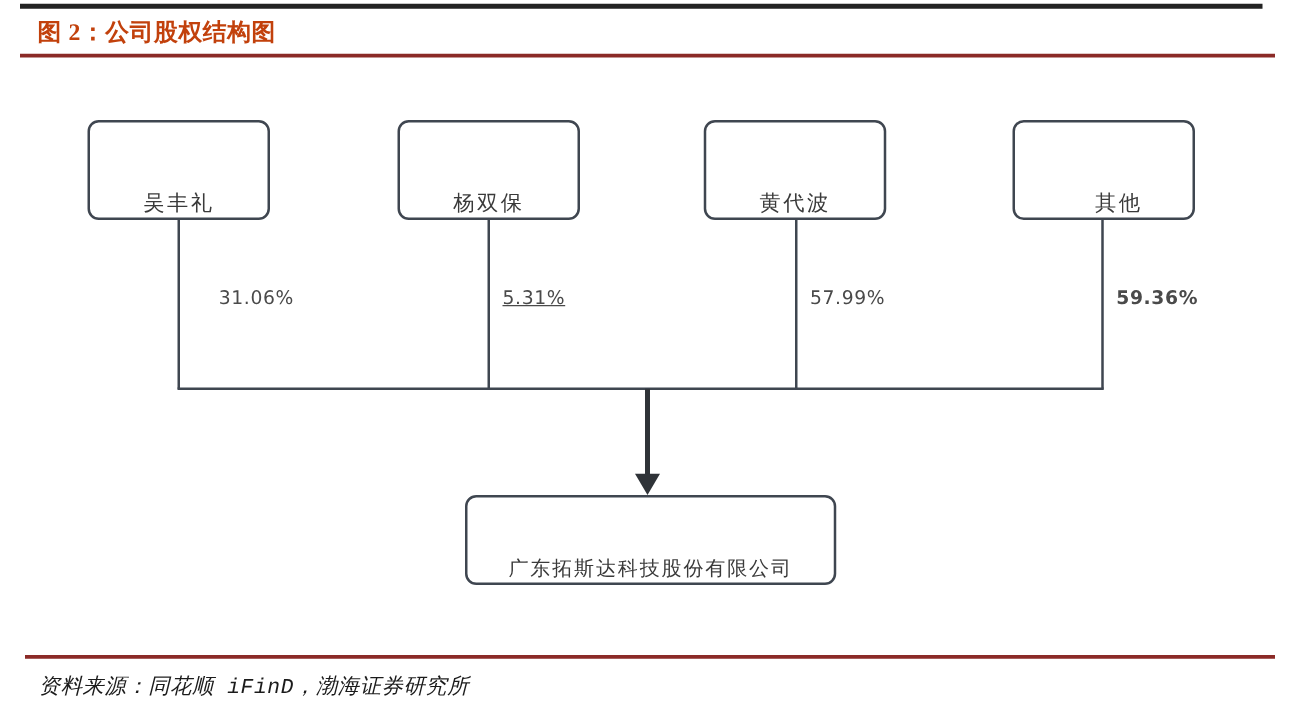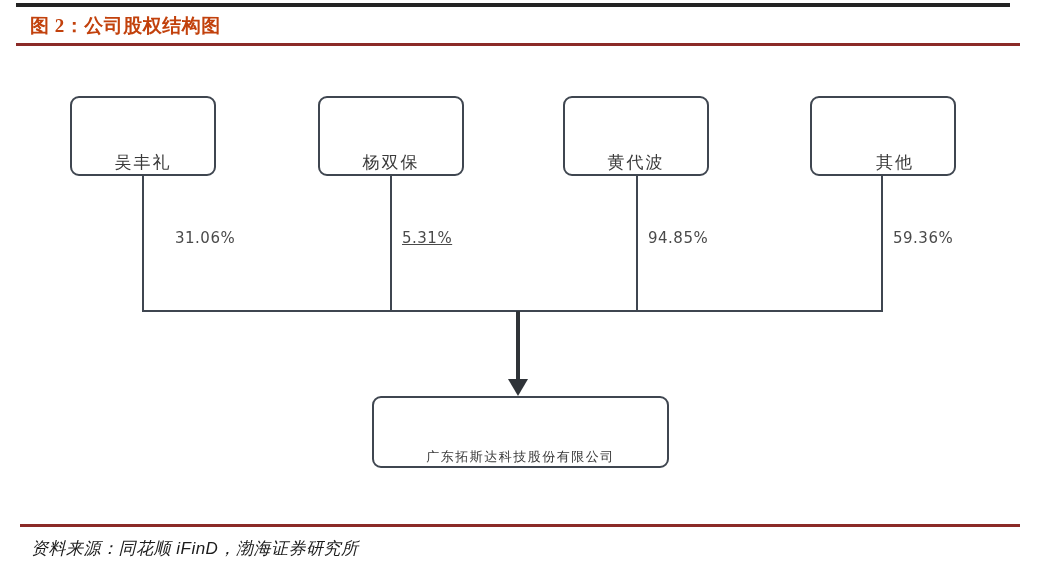--- a/index.html
+++ b/index.html
@@ -74,21 +74,21 @@
   .node.owner {
     width: 146px;
     height: 80px;
     top: 96px;
   }
   .node.company {
     left: 372px;
     top: 396px;
     width: 297px;
     height: 72px;
-    font-size: 13px;
+    font-size: 16px;
     letter-spacing: 1.5px;
   }
   .vline {
     position: absolute;
     width: 2px;
     background: #3f4650;
   }
   .hbus {
     position: absolute;
     left: 142px;
@@ -131,21 +131,21 @@
     left: 20px;
     top: 524px;
     width: 1000px;
     height: 3px;
     background: #8b2a27;
   }
   .source {
     position: absolute;
     left: 31px;
     top: 537px;
-    font-family: Liberation Sans, sans-serif;
+    font-family: Liberation Mono, monospace;
     font-style: italic;
     font-size: 17px;
     color: #1b1b1b;
     white-space: nowrap;
     letter-spacing: 0.5px;
   }
 </style>
 </head>
 <body>
 
@@ -170,22 +170,22 @@
       <span>其他</span>
     </div>
 
     <div class="vline" style="left:142px; top:176px; height:135px;"></div>
     <div class="vline" style="left:390px; top:176px; height:135px;"></div>
     <div class="vline" style="left:636px; top:176px; height:135px;"></div>
     <div class="vline" style="left:881px; top:176px; height:135px;"></div>
 
     <div class="pct" style="left:154px;margin-left:21px;">31.06%</div>
     <div class="pct" style="left:402px;text-decoration:underline;">5.31%</div>
-    <div class="pct" style="left:648px;">94.85%</div>
-    <div class="pct" style="left:893px;">59.36%</div>
+    <div class="pct" style="left:648px;">57.99%</div>
+    <div class="pct" style="left:893px;font-weight:bold;">59.36%</div>
 
     <div class="hbus"></div>
     <div class="arrow-stem"></div>
     <div class="arrow-head"></div>
 
     <div class="node company">
       <span>广东拓斯达科技股份有限公司</span>
     </div>
 
   </div>

